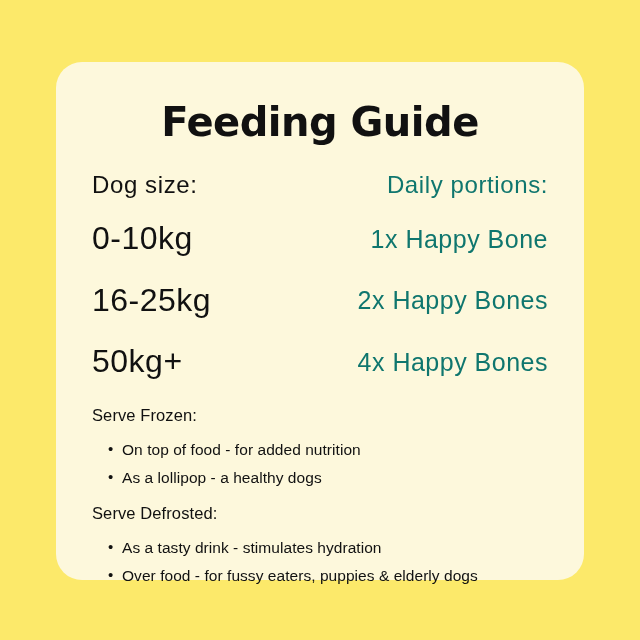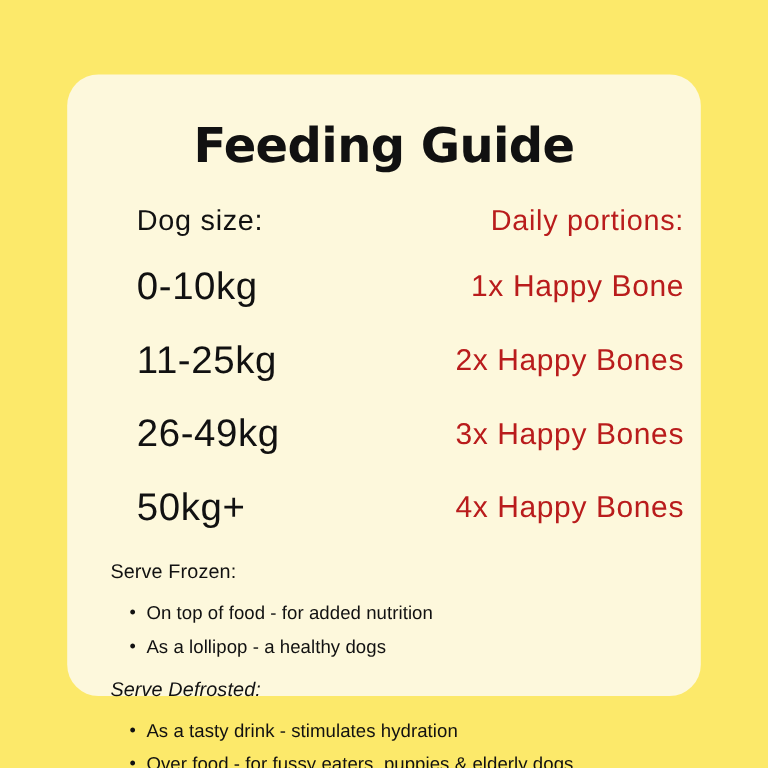--- a/index.html
+++ b/index.html
@@ -41,58 +41,56 @@
     font-size: 40px;
     letter-spacing: -0.5px;
     color: #111111;
     margin: 8px 0 18px 0;
     line-height: 1.1;
   }
   .table {
     width: 100%;
     border-collapse: collapse;
     margin-bottom: 6px;
-    margin-left: 22px;
   }
   .table td {
     padding: 0;
     vertical-align: middle;
   }
   .col-left {
     text-align: left;
     font-size: 32px;
     color: #111111;
     letter-spacing: 0.5px;
     line-height: 1.92;
     white-space: nowrap;
   }
   .col-right {
     text-align: right;
     font-size: 25px;
-    color: #b91c1c;
+    color: #0f766e;
     letter-spacing: 0.5px;
     line-height: 1.92;
     white-space: nowrap;
   }
   .head-left, .head-right {
     font-size: 24px;
     letter-spacing: 0.6px;
   }
   .notes {
     margin-top: 14px;
   }
   .note-heading {
     font-size: 16.5px;
     color: #111111;
     margin: 6px 0 7px 0;
     letter-spacing: 0.1px;
   }
   .note-heading.second {
     margin-top: 17px;
-    font-style: italic;
   }
   .bullet-list {
     list-style: none;
     margin: 16px;
     padding: 0;
   }
   .bullet-list li {
     font-size: 15.5px;
     color: #111111;
     margin: 0 0 10px 0;
@@ -121,26 +119,22 @@
       <tbody>
         <tr>
           <td class="col-left head-left">Dog  size:</td>
           <td class="col-right head-right">Daily  portions:</td>
         </tr>
         <tr>
           <td class="col-left">0-10kg</td>
           <td class="col-right">1x  Happy  Bone</td>
         </tr>
         <tr>
-          <td class="col-left">11-25kg</td>
+          <td class="col-left">16-25kg</td>
           <td class="col-right">2x  Happy  Bones</td>
-        </tr>
-        <tr>
-          <td class="col-left">26-49kg</td>
-          <td class="col-right">3x  Happy  Bones</td>
         </tr>
         <tr>
           <td class="col-left">50kg+</td>
           <td class="col-right">4x  Happy  Bones</td>
         </tr>
       </tbody>
     </table>
 
     <div class="notes">
       <div class="note-heading">Serve Frozen:</div>

